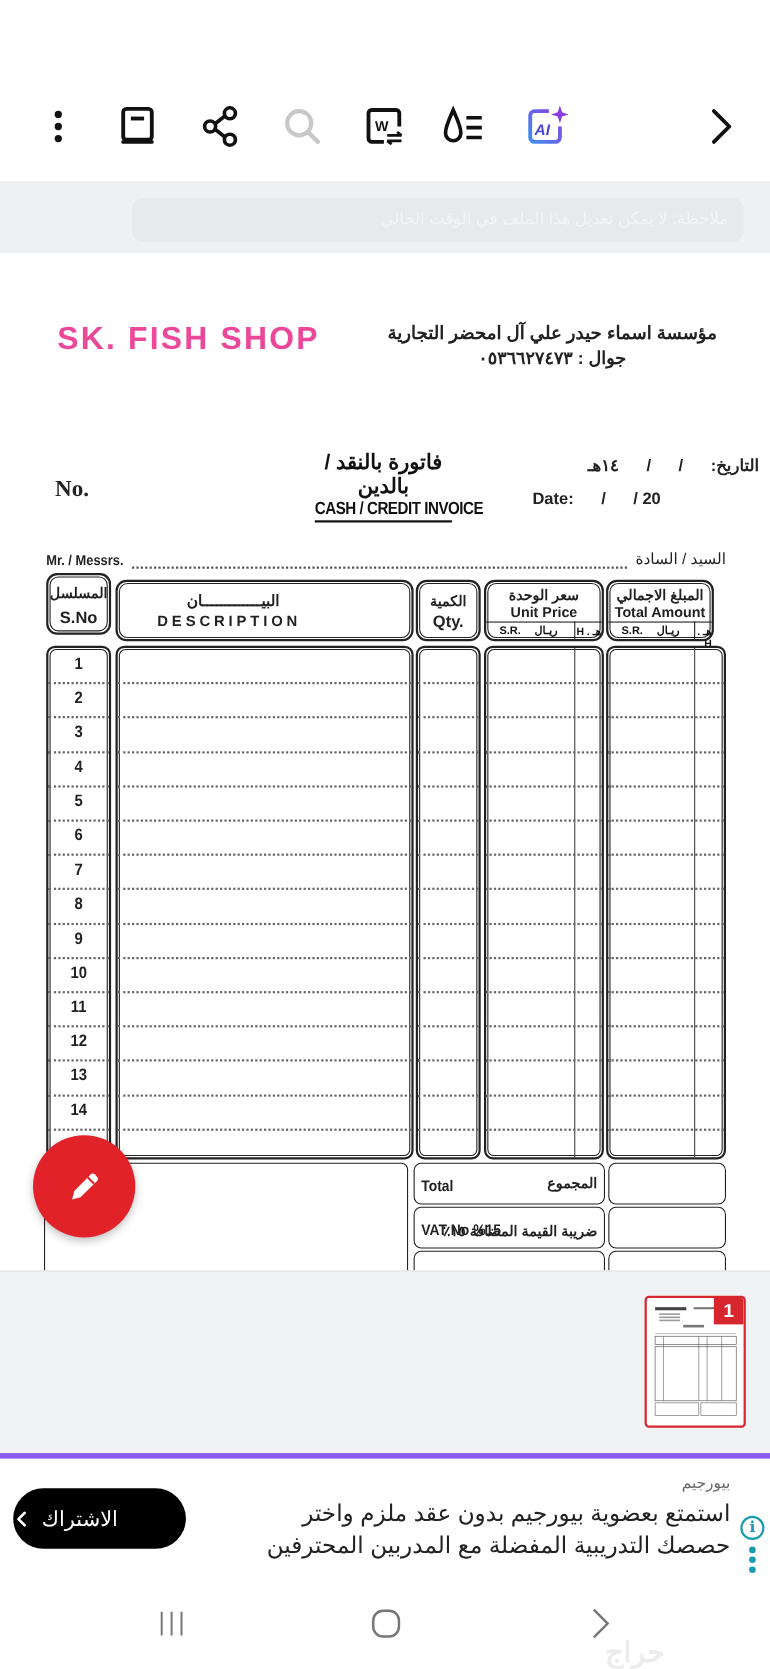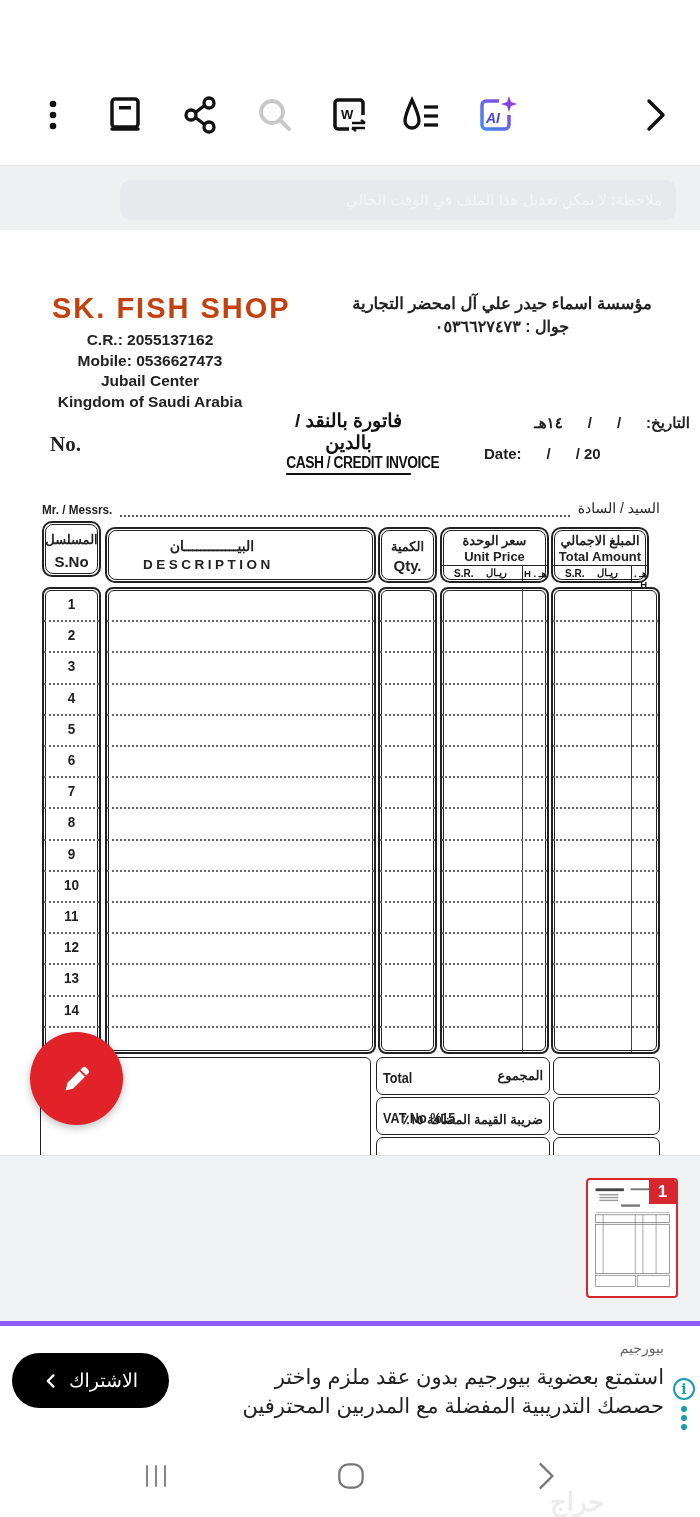--- a/index.html
+++ b/index.html
@@ -11,21 +11,21 @@
   .tb-icon { position: absolute; top: 92px; width: 46px; height: 46px; display: flex; align-items: center; justify-content: center; cursor: pointer; }
   .tb-icon svg { width: 40px; height: 40px; }
 
   
   .banner-strip { position: absolute; top: 166px; left: 0; width: 700px; height: 64px; background: #eef0f2; }
   .banner-pill { position: absolute; top: 14px; left: 120px; width: 556px; height: 40px; background: #e8e9ec; border-radius: 10px; color: #f4f4f6; font-size: 15px; line-height: 40px; text-align: right; padding-right: 14px; direction: rtl; overflow: hidden; white-space: nowrap; }
 
   
   .doc { position: absolute; top: 230px; left: 0; width: 700px; height: 925px; background: #fff; overflow: hidden; }
 
-  .shop-name { position: absolute; top: 62px; left: 52px; font-size: 29px; font-weight: bold; letter-spacing: 2px; color: #c2410c; }
+  .shop-name { position: absolute; top: 62px; left: 52px; font-size: 29px; font-weight: bold; letter-spacing: 2px; color: #ec4899; }
   .shop-info { position: absolute; top: 100px; left: 40px; width: 220px; text-align: center; font-size: 15.5px; font-weight: bold; line-height: 20.5px; color: #222; }
   .no-label { position: absolute; top: 202px; left: 50px; font-family: "Liberation Serif", serif; font-weight: bold; font-size: 21px; color: #222; }
 
   .ar-shop { position: absolute; top: 62px; right: 38px; width: 320px; text-align: center; direction: rtl; font-size: 16px; font-weight: bold; line-height: 23px; color: #222; }
   .ar-shop .l1 { font-size: 16.5px; }
   .ar-shop .l4 { font-size: 14px; }
 
   .invoice-title { position: absolute; top: 180px; left: 276px; width: 145px; text-align: center; }
   .invoice-title .ar { direction: rtl; font-size: 19px; font-weight: bold; line-height: 22px; color: #111; }
   .invoice-title .en { font-size: 16px; font-weight: bold; letter-spacing: -0.5px; color: #111; border-bottom: 2px solid #111; padding-bottom: 1px; transform: scaleX(0.86); transform-origin: center; white-space: nowrap; }
@@ -58,21 +58,21 @@
 
   
   .tray { position: absolute; top: 1155px; left: 0; width: 700px; height: 166px; background: #f1f2f4; border-top: 1px solid #e2e2e2; }
   .thumb { position: absolute; top: 22px; left: 586px; width: 92px; height: 120px; border: 2.5px solid #d8262e; border-radius: 4px; background: #fff; overflow: hidden; cursor: pointer; }
   .thumb-badge { position: absolute; top: 0; right: 0; width: 27px; height: 24px; background: #d8262e; color: #fff; font-weight: bold; font-size: 17px; text-align: center; line-height: 24px; }
 
   
   .ad { position: absolute; top: 1321px; left: 0; width: 700px; height: 115px; background: #fff; border-top: 5px solid #8b5cf6; border-bottom: 1px solid #e4e4e4; }
   .ad-brand { position: absolute; top: 14px; right: 36px; direction: rtl; font-size: 14px; color: #666; }
   .ad-text { position: absolute; top: 36px; right: 36px; width: 470px; direction: rtl; text-align: right; font-size: 21px; line-height: 29px; color: #222; }
-  .ad-btn { position: absolute; top: 27px; left: 12px; width: 157px; height: 55px; border-radius: 28px; background: #000; color: #fff; font-size: 19px; display: flex; align-items: center; justify-content: center; gap: 10px; cursor: pointer; direction: rtl; }
+  .ad-btn { position: absolute; top: 27px; left: 12px; width: 157px; height: 55px; border-radius: 28px; background: #000; color: #fff; font-size: 19px; display: flex; align-items: center; justify-content: flex-end; gap: 10px; cursor: pointer; direction: rtl; }
   .ad-info { position: absolute; top: 52px; right: 5px; width: 22px; height: 22px; border: 2px solid #1a9bb0; border-radius: 50%; color: #1a9bb0; font-size: 14px; font-weight: bold; text-align: center; line-height: 18px; font-family: "DejaVu Serif", serif; cursor: pointer; }
   .ad-dots { position: absolute; top: 80px; right: 11px; width: 8px; }
   .ad-dots span { display: block; width: 6px; height: 6px; border-radius: 50%; background: #1a9bb0; margin-bottom: 3px; }
 
   
   .navbar { position: absolute; top: 1430px; left: 0; width: 700px; height: 87px; background: #fff; }
   .nav-btn { position: absolute; top: 26px; width: 40px; height: 40px; display: flex; align-items: center; justify-content: center; cursor: pointer; }
   .watermark { position: absolute; top: 1487px; left: 550px; font-size: 26px; color: #ececec; font-weight: bold; direction: rtl; }
 </style>
 </head>
@@ -147,26 +147,20 @@
         </svg>
     </div>
   </div>
 
   <div class="banner-strip">
     <div class="banner-pill">ملاحظة: لا يمكن تعديل هذا الملف في الوقت الحالي</div>
   </div>
 
   <div class="doc">
     <div class="shop-name">SK. FISH SHOP</div>
-    <div class="shop-info">
-      <div>C.R.: 2055137162</div>
-      <div>Mobile: 0536627473</div>
-      <div>Jubail Center</div>
-      <div>Kingdom of Saudi Arabia</div>
-    </div>
     <div class="no-label">No.</div>
 
     <div class="ar-shop">
       <div class="l1">مؤسسة اسماء حيدر علي آل امحضر التجارية</div>
       <div>جوال : ٠٥٣٦٦٢٧٤٧٣</div>
     </div>
 
     <div class="invoice-title">
       <div class="ar">فاتورة بالنقد / بالدين</div>
       <div class="en">CASH / CREDIT INVOICE</div>

